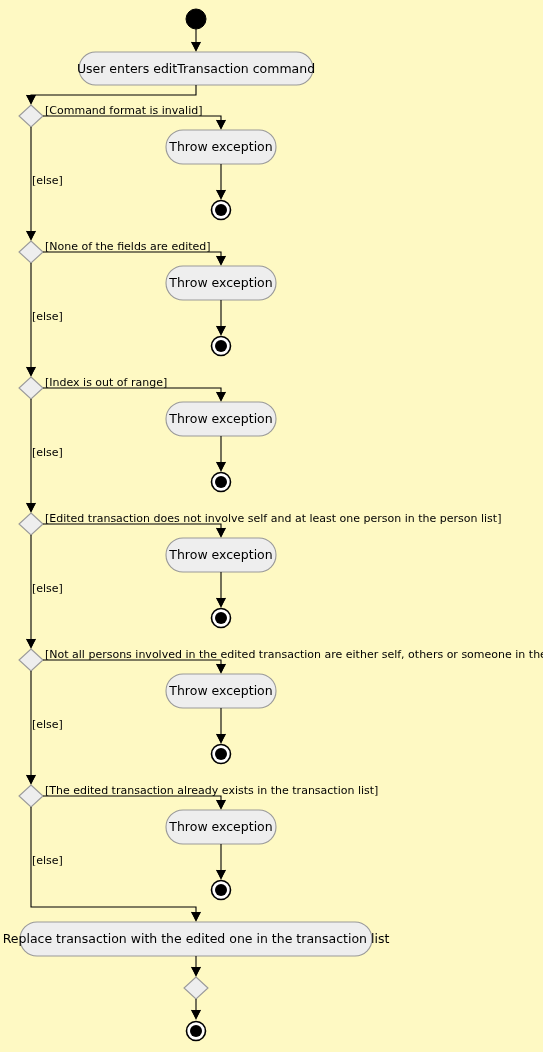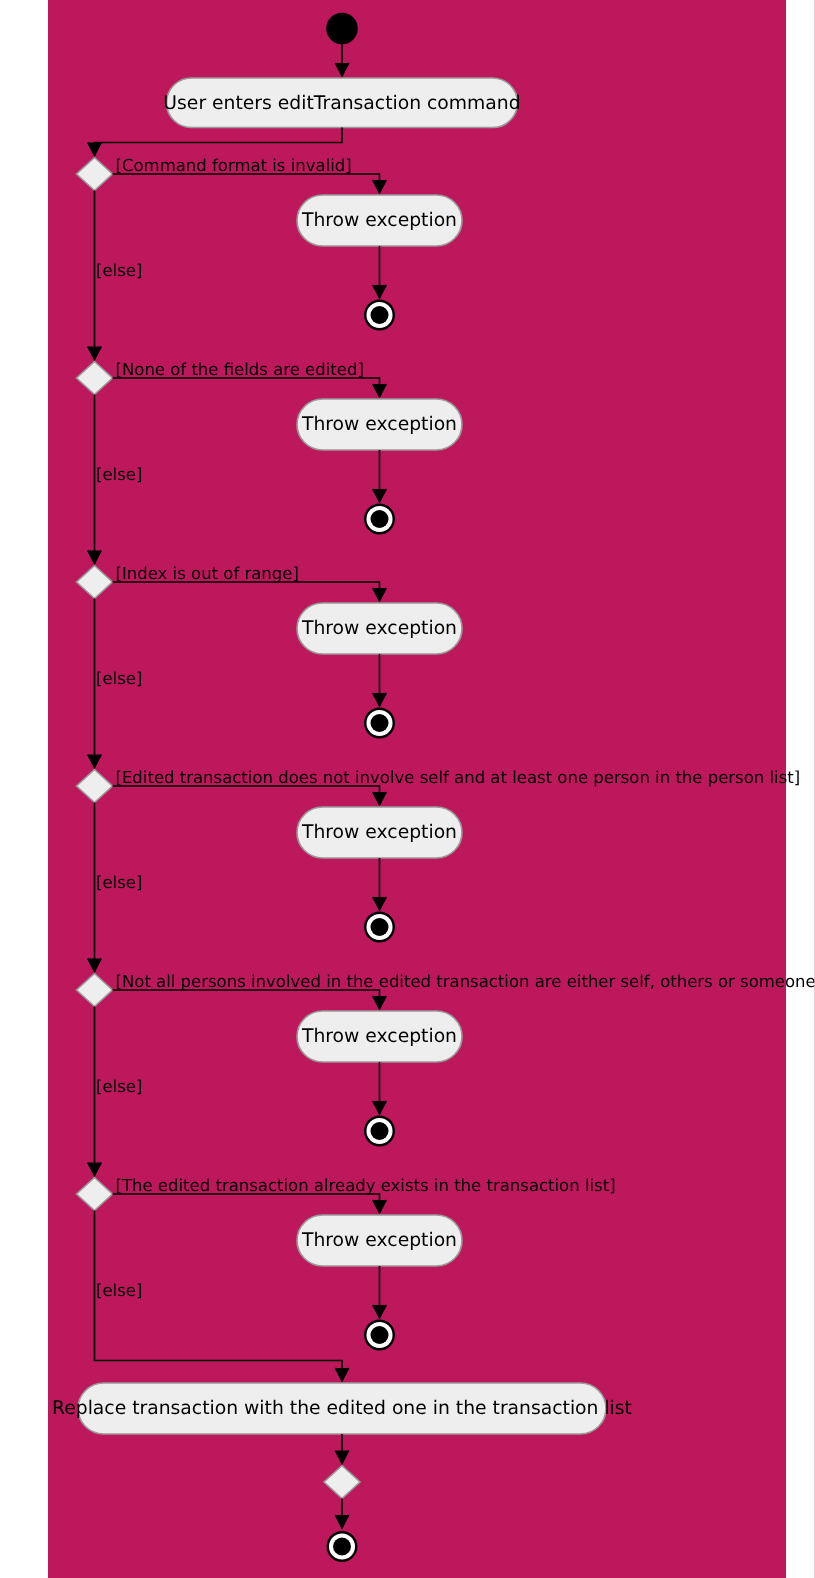--- a/index.html
+++ b/index.html
@@ -9,24 +9,23 @@
     background: #ffffff;
   }
   body {
     font-family: "DejaVu Sans", sans-serif;
     width: 543px;
     height: 1052px;
     overflow: hidden;
   }
   #diagram-root {
     position: relative;
-    width: 492px;
+    width: 543px;
     height: 1052px;
-    background: #be185d;
-    margin-left: 32px;
+    background: #fef9c3;
   }
   svg#activity-diagram {
     display: block;
     width: 543px;
     height: 1052px;
   }
   .flow-line {
     stroke: #000000;
     stroke-width: 1.1;
     fill: none;

